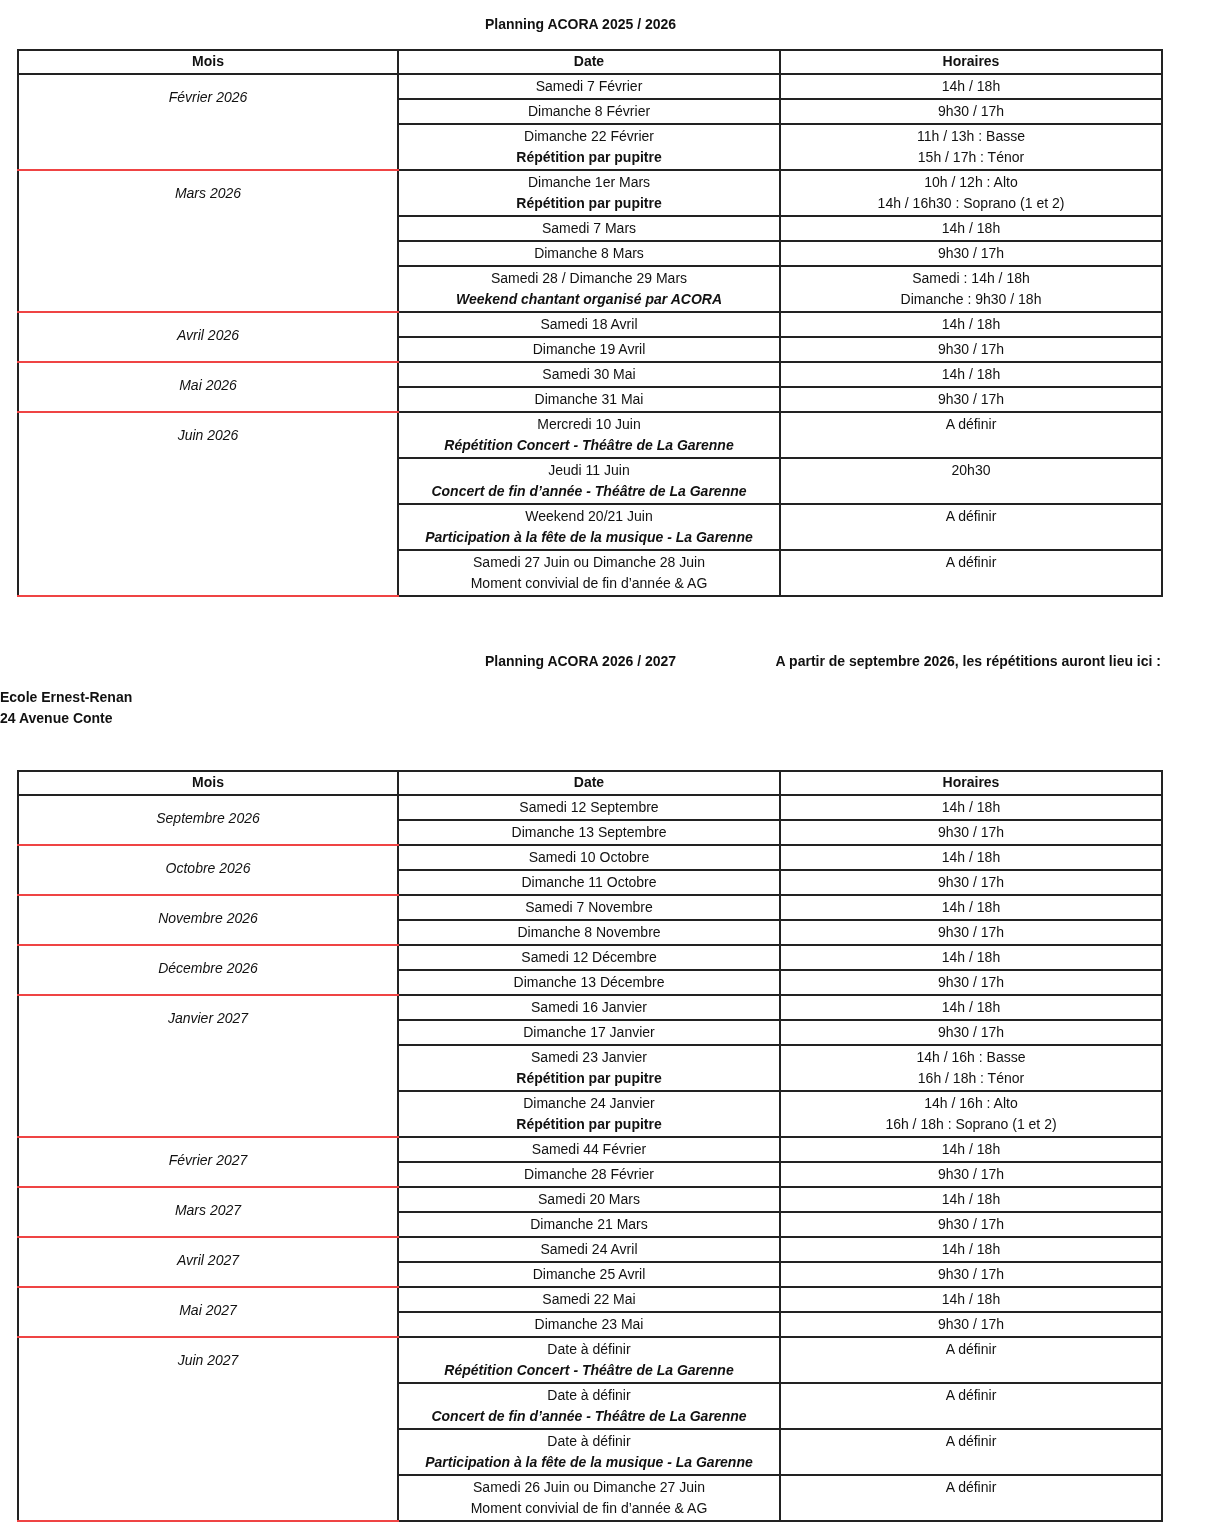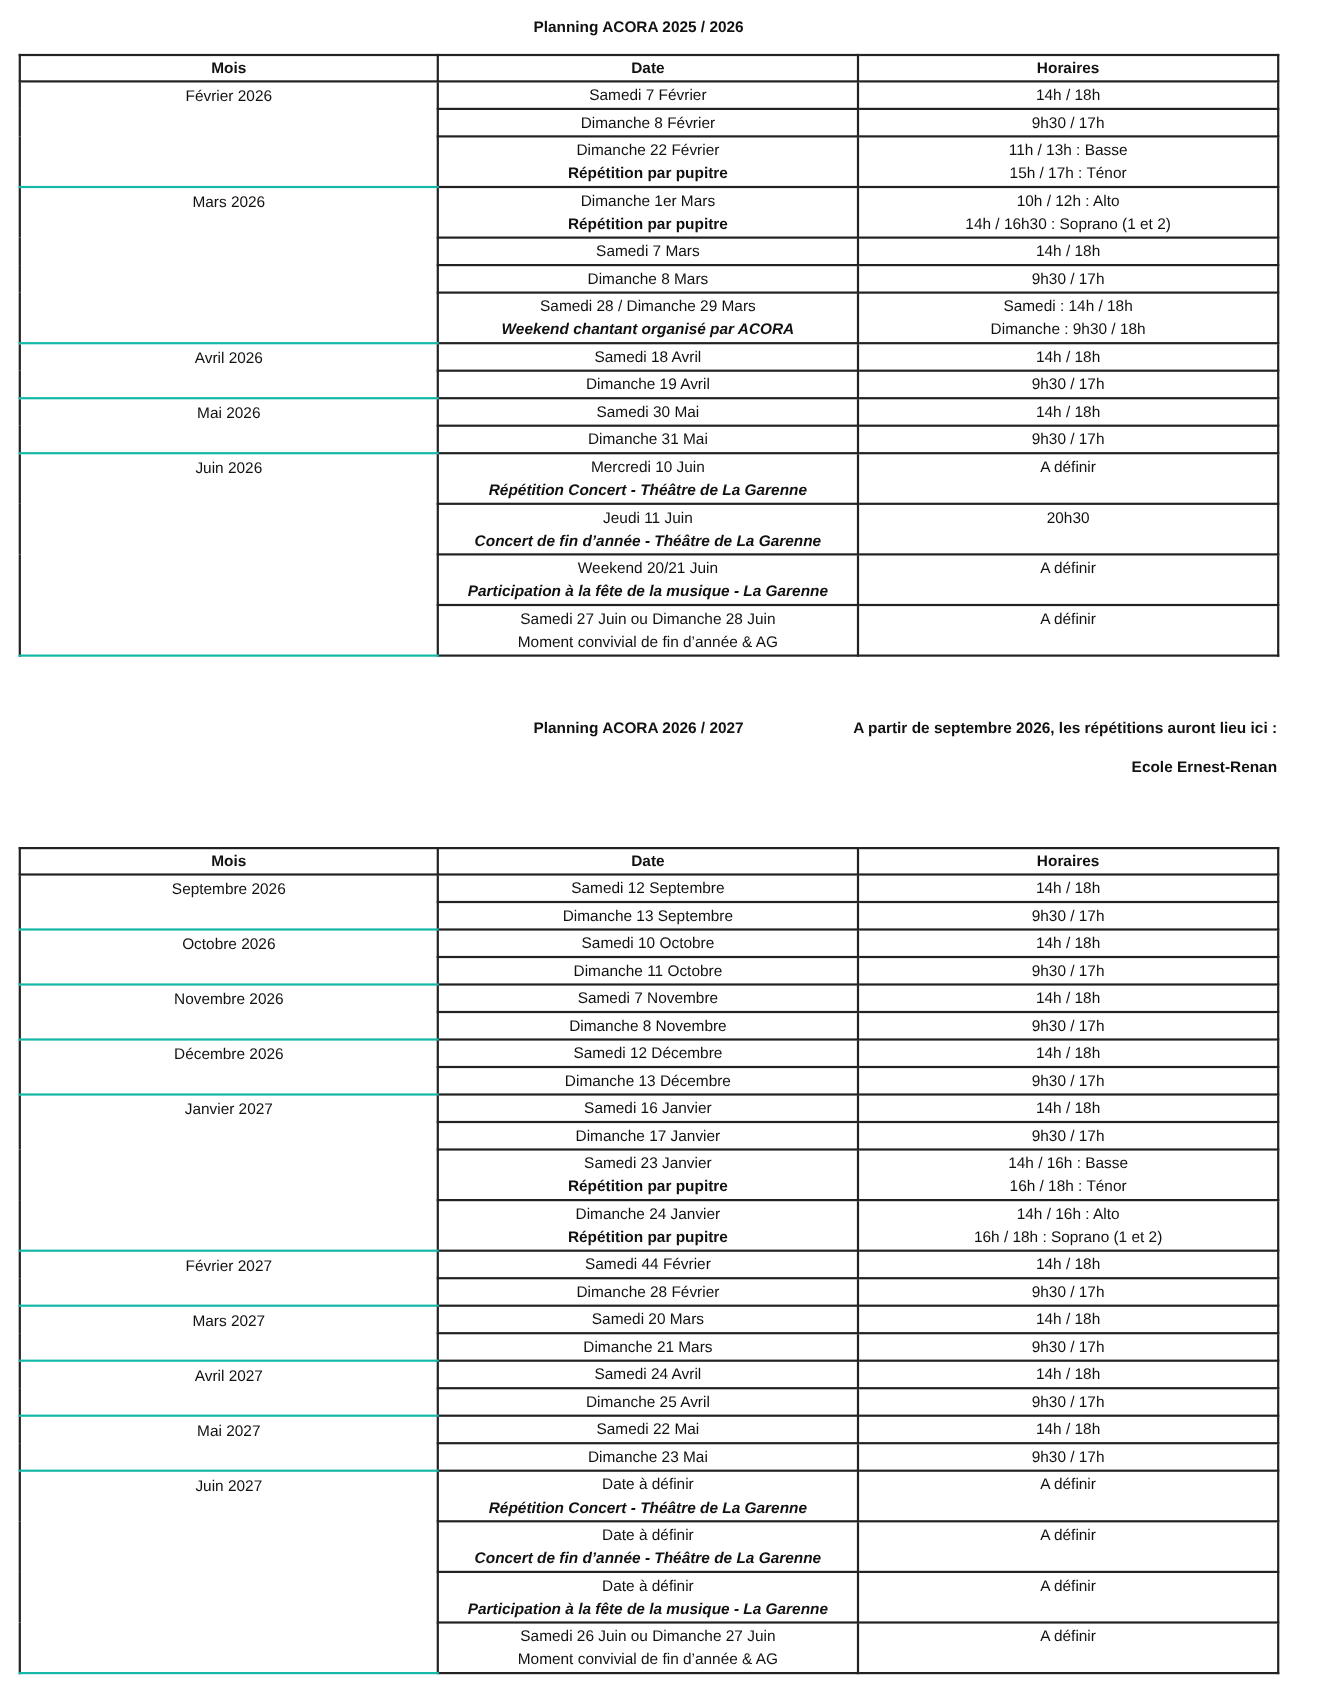--- a/index.html
+++ b/index.html
@@ -1,23 +1,23 @@
 <!DOCTYPE html>
 <html><head>
 <meta charset="utf-8">
 <style>
   html, body { margin: 0; padding: 0; background: #ffffff; }
   body { width: 1211px; height: 1536px; position: relative; font-family: "Liberation Sans", sans-serif; color: #111; }
   .title { position: absolute; left: 0; width: 1161px; text-align: center; font-weight: bold; font-size: 14px; }
   .subtitle { position: absolute; left: 0; width: 1161px; text-align: right; font-weight: bold; font-size: 14px; }
-  .addr { position: absolute; left: 0; width: 1161px; text-align: right; font-weight: bold; font-size: 14px; line-height: 21px; }
+  .addr { position: absolute; left: 0; width: 1161px; text-align: left; font-weight: bold; font-size: 14px; line-height: 21px; }
   table.plan { position: absolute; left: 17px; width: 1144px; border-collapse: collapse; table-layout: fixed; font-size: 14px; }
   table.plan th, table.plan td { border: 2px solid #222; text-align: center; vertical-align: top; padding: 0; line-height: 21px; }
   table.plan th { height: 22px; font-weight: bold; }
-  table.plan td.mois { border-bottom: 2px solid #14b8a6; padding-top: 2px; }
+  table.plan td.mois { border-bottom: 2px solid #ef4444; padding-top: 12px; font-style: italic; }
   table.plan td.cell { padding-top: 1px; padding-bottom: 1px; }
   col.c1 { width: 380px; } col.c2 { width: 382px; } col.c3 { width: 382px; }
   .b { font-weight: bold; }
   .bi { font-weight: bold; font-style: italic; }
 </style>
 </head>
 <body>
 
 <div class="title" style="top:16px;">Planning ACORA 2025 / 2026</div>
 
@@ -170,20 +170,21 @@
           <div>A définir</div>
         </td>
       </tr>
     </tbody>
 </table>
 
 <div class="title" style="top:617px;margin-top:36px;">Planning ACORA 2026 / 2027</div>
 <div class="subtitle" style="top:653px;">A partir de septembre 2026, les répétitions auront lieu ici :</div>
 <div class="addr" style="top:687px;">
   <div>Ecole Ernest-Renan</div>
+  <div>24 Avenue Conte</div>
 </div>
 
 <table class="plan" id="t2" style="top:770px;">
   <colgroup>
       <col class="c1">
       <col class="c2">
       <col class="c3">
     </colgroup>
   <thead>
     <tr>

